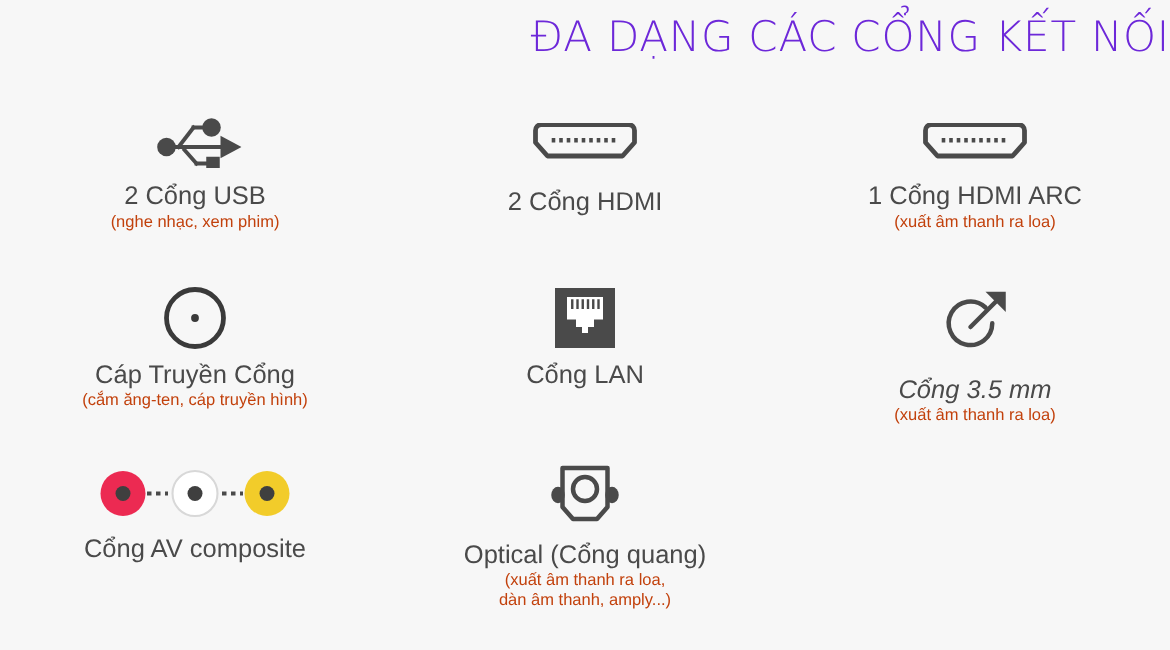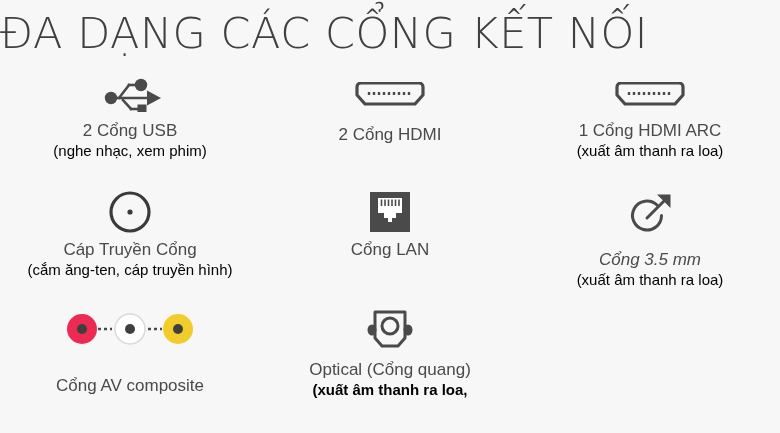--- a/index.html
+++ b/index.html
@@ -17,25 +17,25 @@
     position: relative;
     width: 780px;
     height: 433px;
     background: #f7f7f7;
   }
   #page-title {
     position: absolute;
     top: 8px;
     left: 0;
     width: 780px;
-    text-align: left;
-    font-size: 43px;
+    text-align: right;
+    font-size: 28px;
     font-weight: 300;
     letter-spacing: 0.5px;
-    color: #404040;
+    color: #6d28d9;
     font-family: "DejaVu Sans", sans-serif;
     white-space: nowrap;
   }
   .grid {
     position: absolute;
     top: 72px;
     left: 0;
     width: 743px;
     height: 361px;
     display: grid;
@@ -58,36 +58,36 @@
     margin-bottom: 4px;
   }
   .label {
     font-size: 17px;
     color: #4a4a4a;
     line-height: 1.28;
     text-align: center;
     white-space: nowrap;
   }
   .sub {
-    font-size: 15px;
-    color: #000000;
+    font-size: 11px;
+    color: #c2410c;
     line-height: 1.24;
     text-align: center;
     white-space: nowrap;
   }
   
   .r1 .icon-wrap { height: 42px; }
   .r2 .icon-wrap { height: 46px; }
   .r3 .icon-wrap { height: 50px; }
   .cell-hdmi .label { margin-top: 4px; }
   .cell-optical .icon-wrap { margin-bottom: 2px; }
   .cell-av .icon-wrap { height: 44px; }
-  .cell-av .label { margin-top: 20px; }
+  .cell-av .label { margin-top: 0; }
   .cell-jack .label { margin-top: 6px; font-style: italic; }
-  .sub-block { display: flex; flex-direction: column; align-items: center; font-weight: bold; }
+  .sub-block { display: flex; flex-direction: column; align-items: center; }
 </style>
 </head>
 <body>
 
 <div id="infographic">
 
   <div id="page-title">ĐA DẠNG CÁC CỔNG KẾT NỐI</div>
 
   <div class="grid">
 
@@ -217,17 +217,18 @@
         <svg width="52" height="46" viewBox="0 0 52 46" aria-hidden="true">
           <ellipse cx="8" cy="21" rx="4.5" ry="5.5" fill="#4a4a4a"></ellipse>
           <ellipse cx="44" cy="21" rx="4.5" ry="5.5" fill="#4a4a4a"></ellipse>
           <path d="M11 3 h30 v26 l-7 8 h-16 l-7 -8 z" fill="none" stroke="#4a4a4a" stroke-width="3" stroke-linejoin="round"></path>
           <circle cx="26" cy="17" r="8" fill="none" stroke="#4a4a4a" stroke-width="3"></circle>
         </svg>
       </div>
       <div class="label">Optical (Cổng quang)</div>
       <div class="sub-block">
         <div class="sub">(xuất âm thanh ra loa,</div>
+        <div class="sub">dàn âm thanh, amply...)</div>
       </div>
     </div>
 
   </div>
 </div>
 
 </body></html>

